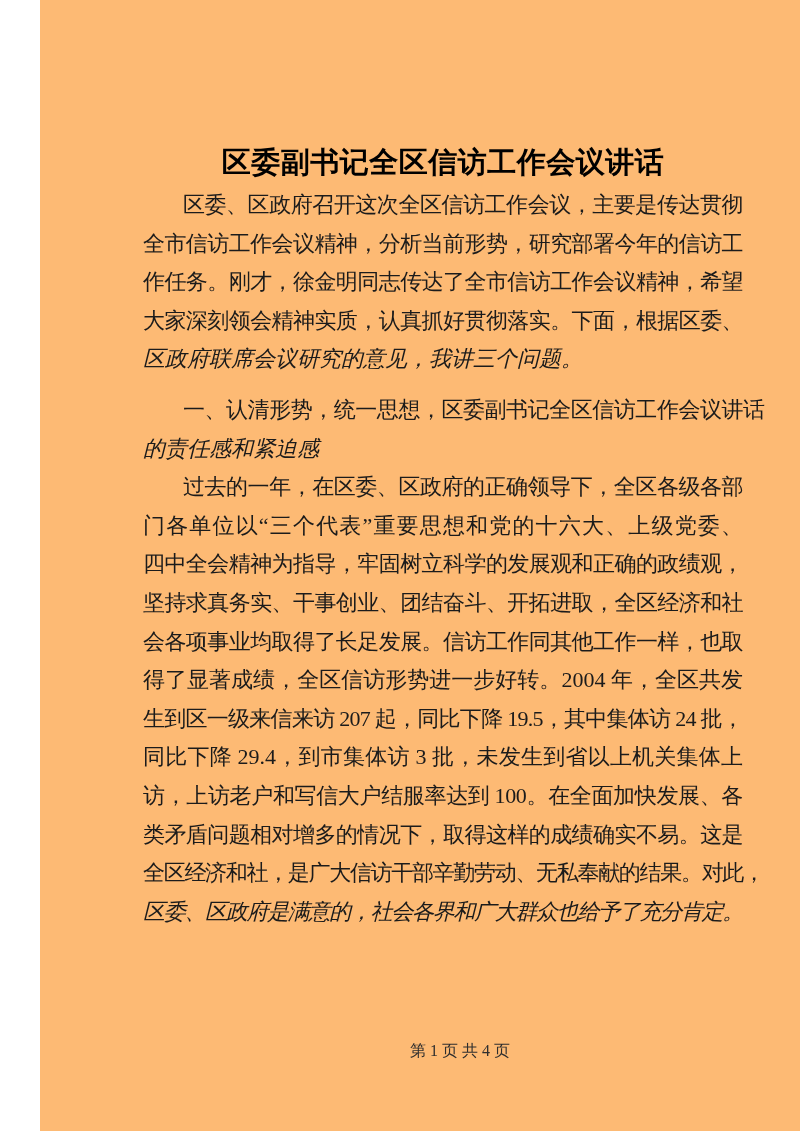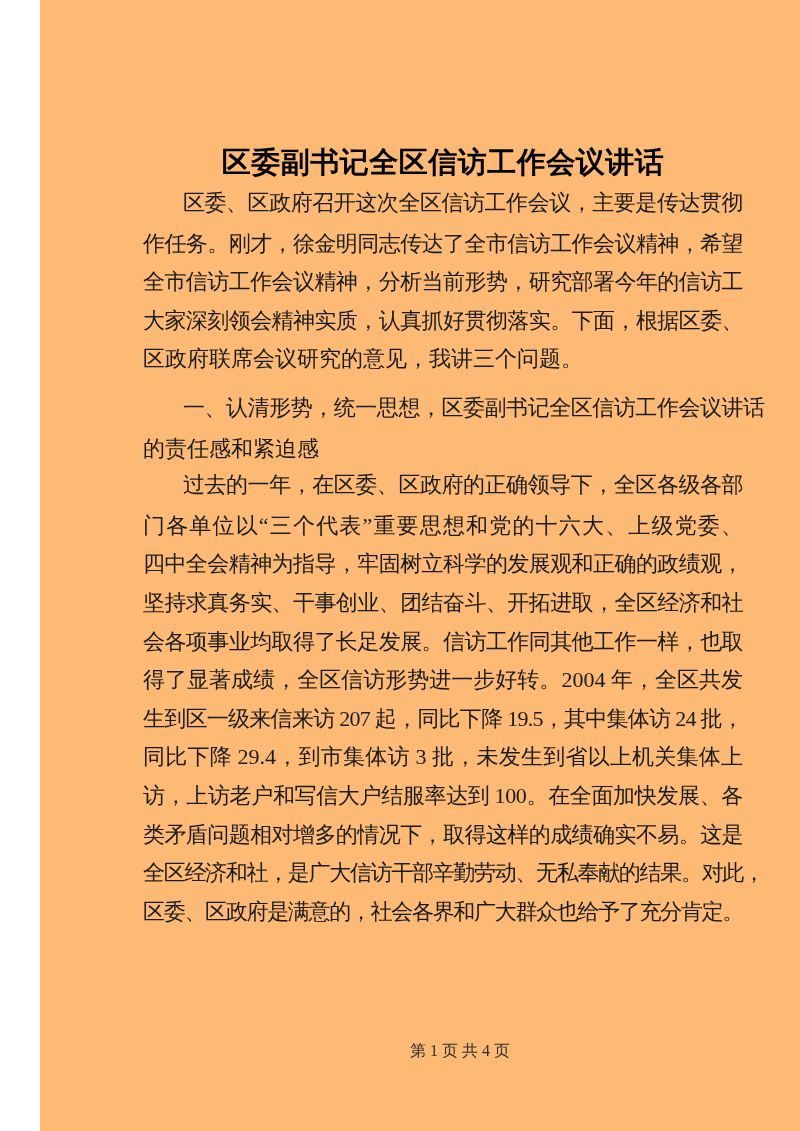--- a/index.html
+++ b/index.html
@@ -35,22 +35,22 @@
   .para.heading { margin-top: 12px; }
   .line {
     height: 38.6px;
     line-height: 38.6px;
     font-size: 22px;
     color: #1b1b1b;
     text-align: justify;
     text-align-last: justify;
     white-space: nowrap;
   }
-  .line.first { text-indent: 40px; font-family: Liberation Mono, monospace; }
-  .line.last { text-align-last: left; }
+  .line.first { text-indent: 40px; }
+  .line.last { text-align-last: left; font-style: italic; }
   .footer {
     position: absolute;
     left: 4px;
     right: 0;
     top: 1040px;
     height: 22px;
     line-height: 22px;
     padding-left: 36px;
     text-align: center;
     font-size: 16px;
@@ -59,22 +59,22 @@
 </style>
 </head>
 <body>
 
 <div class="page">
   <div class="doc">
     <h1 class="title">区委副书记全区信访工作会议讲话</h1>
     <div id="paragraphs">
         <div class="para">
           <div class="line first" style="letter-spacing: -0.46px;">区委、区政府召开这次全区信访工作会议，主要是传达贯彻</div>
+          <div class="line" style="letter-spacing: -0.57px;">全市信访工作会议精神，分析当前形势，研究部署今年的信访工</div>
           <div class="line" style="letter-spacing: -0.57px;">作任务。刚才，徐金明同志传达了全市信访工作会议精神，希望</div>
-          <div class="line" style="letter-spacing: -0.57px;">全市信访工作会议精神，分析当前形势，研究部署今年的信访工</div>
           <div class="line" style="letter-spacing: -0.57px;">大家深刻领会精神实质，认真抓好贯彻落实。下面，根据区委、</div>
           <div class="line last">区政府联席会议研究的意见，我讲三个问题。</div>
         </div>
         <div class="para heading">
           <div class="line first" style="letter-spacing: -0.46px;">一、认清形势，统一思想，区委副书记全区信访工作会议讲话</div>
           <div class="line last">的责任感和紧迫感</div>
         </div>
         <div class="para">
           <div class="line first" style="letter-spacing: -0.46px;">过去的一年，在区委、区政府的正确领导下，全区各级各部</div>
           <div class="line">门各单位以“三个代表”重要思想和党的十六大、上级党委、</div>

